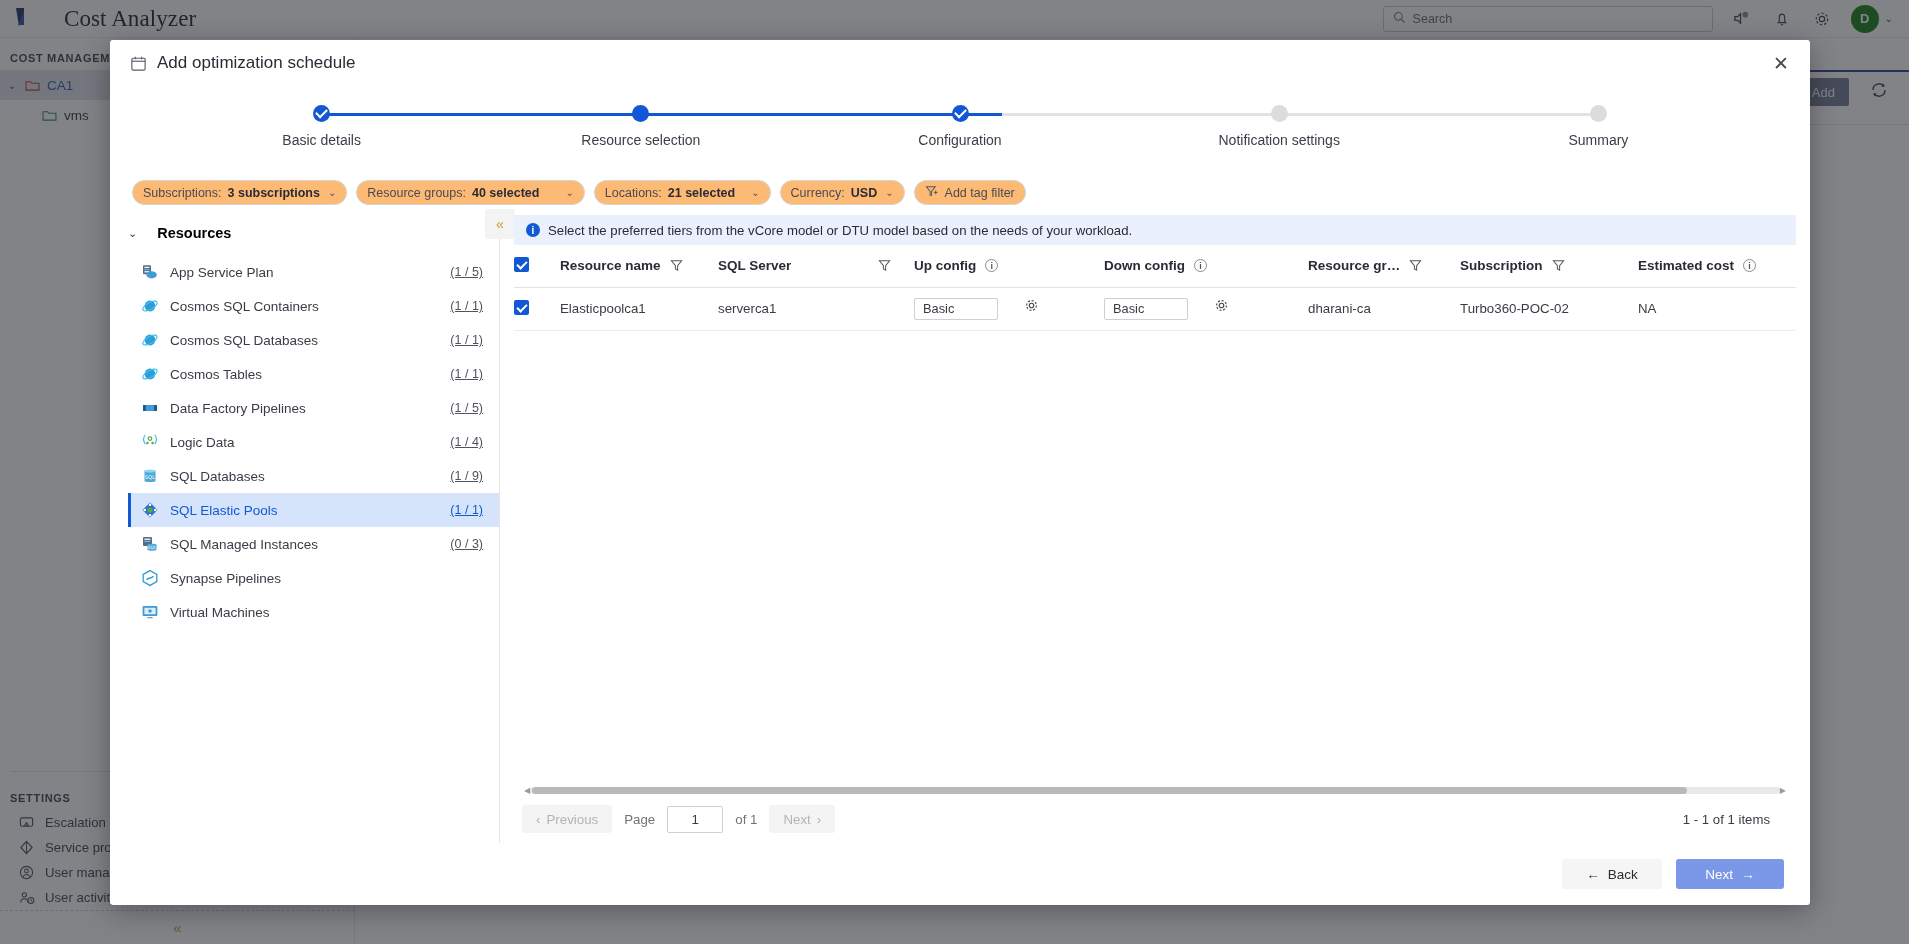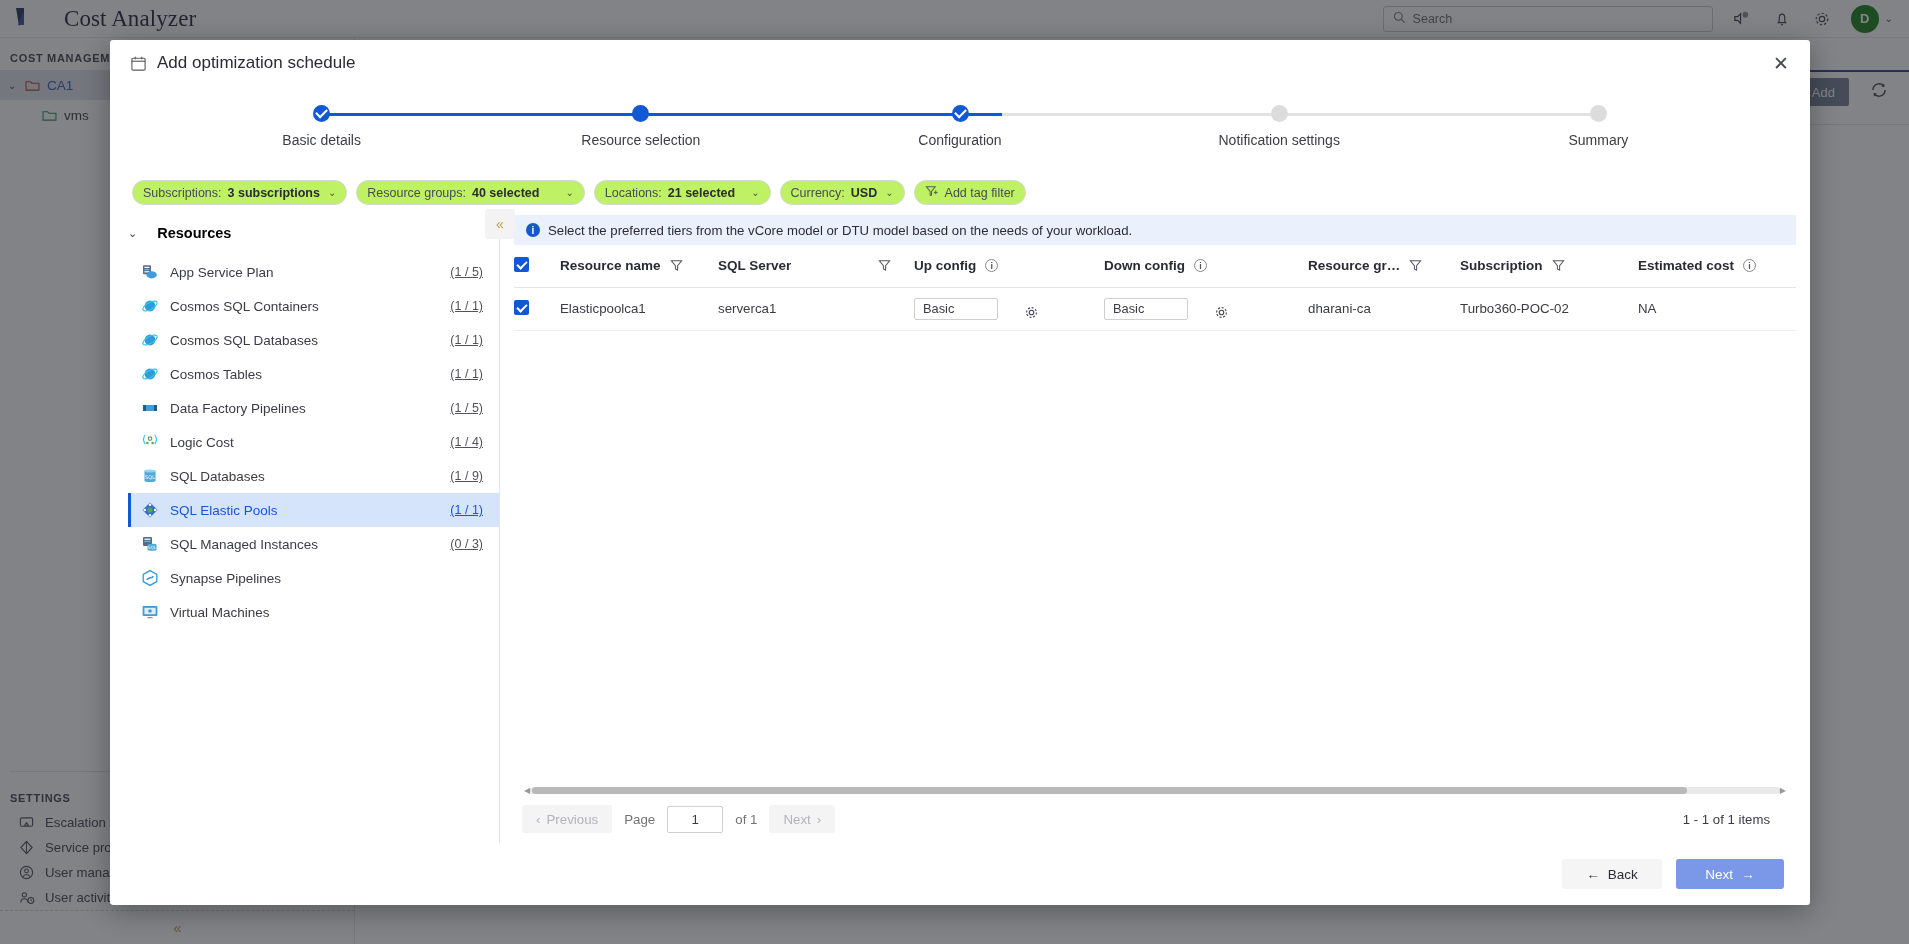--- a/index.html
+++ b/index.html
@@ -94,21 +94,21 @@
   .dot.done, .dot.curr { background:#1257d3; }
   .dot.done::after {
     content:""; width:5px; height:9px; border:solid #fff; border-width:0 2px 2px 0;
     transform:rotate(45deg) translate(-1px,-1px);
   }
   .step-label { margin-top:10px; font-size:14px; color:#3d3d48; white-space:nowrap; }
 
   
   .filters { display:flex; gap:9px; padding:6px 22px 0 22px; align-items:center; }
   .chip {
-    height:25px; border:1px solid #d4d4d4; border-radius:13px; background:#bef264;
+    height:25px; border:1px solid #d4d4d4; border-radius:13px; background:#fdba74;
     display:flex; align-items:center; gap:6px; padding:0 10px; font-size:12.5px; color:#4a4a55;
     white-space:nowrap;
   }
   .chip b { font-weight:700; color:#2b2b36;text-align:center; }
   .chip .cv { font-size:10px; color:#555; margin-left:2px; }
 
   
   .mbody { flex:1; display:flex; margin-top:10px; min-height:0; }
 
   .res-panel { width:390px; border-right:1px solid #e4e4e4; position:relative; padding-left:18px; }
@@ -149,21 +149,21 @@
   .funnel { width:13px; height:13px; color:#55555f; }
   .iinfo { width:13px; height:13px; border-radius:50%; border:1px solid #8a8a92; color:#55555f;
            font-size:9px; display:inline-flex; align-items:center; justify-content:center; }
   tbody td {
     height:43px; font-size:13.3px; color:#3b3b46; border-bottom:1px solid #ededed; padding:0;
     white-space:nowrap; overflow:hidden; text-overflow:ellipsis;
   }
   .cbx { width:15px; height:15px; border-radius:2px; background:#1257d3; position:relative; display:inline-block; }
   .cbx::after { content:""; position:absolute; left:5px; top:2px; width:4px; height:8px;
                 border:solid #fff; border-width:0 2px 2px 0; transform:rotate(45deg); }
-  .cfg-cell { display:flex; align-items:flex-end; gap:26px; }
+  .cfg-cell { display:flex; align-items:flex-start; gap:26px; }
   .cfg-box {
     width:84px; height:22px; border:1px solid #cfcfcf; border-radius:2px; background:#fff;
     display:flex; align-items:center; padding:0 8px; font-size:12.8px; color:#3b3b46;
   }
   .gear { width:15px; height:15px; color:#45454f; }
 
   
   .hscroll { height:9px; margin:0 8px 0 8px; position:relative; display:flex; align-items:center; }
   .hs-track { position:absolute; left:8px; right:8px; height:7px; background:#e9e9e9; border-radius:4px; }
   .hs-thumb { position:absolute; left:10px; width:1155px; height:7px; background:#b9b9b9; border-radius:4px; }
@@ -465,21 +465,21 @@
         <div class="res-item">
           <span class="ric">
             <svg width="18" height="18" viewBox="0 0 18 18">
                 <path d="M4.5 2 C3 2 3 5 2.4 6.4 C3 7.8 3 10.8 4.5 10.8" fill="none" stroke="#36c5f0" stroke-width="1.2"></path>
                 <path d="M13.5 2 C15 2 15 5 15.6 6.4 C15 7.8 15 10.8 13.5 10.8" fill="none" stroke="#36c5f0" stroke-width="1.2"></path>
                 <circle cx="9" cy="5.6" r="1.8" fill="none" stroke="#5aa64b" stroke-width="1.2"></circle>
                 <circle cx="6.4" cy="10" r="1.3" fill="#5aa64b"></circle>
                 <circle cx="11.6" cy="10" r="1.3" fill="#5aa64b"></circle>
               </svg>
           </span>
-          <span>Logic Cost</span>
+          <span>Logic Data</span>
           <span class="cnt">(1 / 4)</span>
         </div>
 
         <div class="res-item">
           <span class="ric">
             <svg width="18" height="18" viewBox="0 0 18 18">
                 <path d="M3.5 4 C3.5 2.6 14.5 2.6 14.5 4 L14.5 14 C14.5 15.4 3.5 15.4 3.5 14 Z" fill="#4fa8d8"></path>
                 <ellipse cx="9" cy="4" rx="5.5" ry="1.5" fill="#8fd4f0"></ellipse>
                 <text x="9" y="12" font-size="5" fill="#ffffff" text-anchor="middle" font-family="DejaVu Sans">SQL</text>
               </svg>

